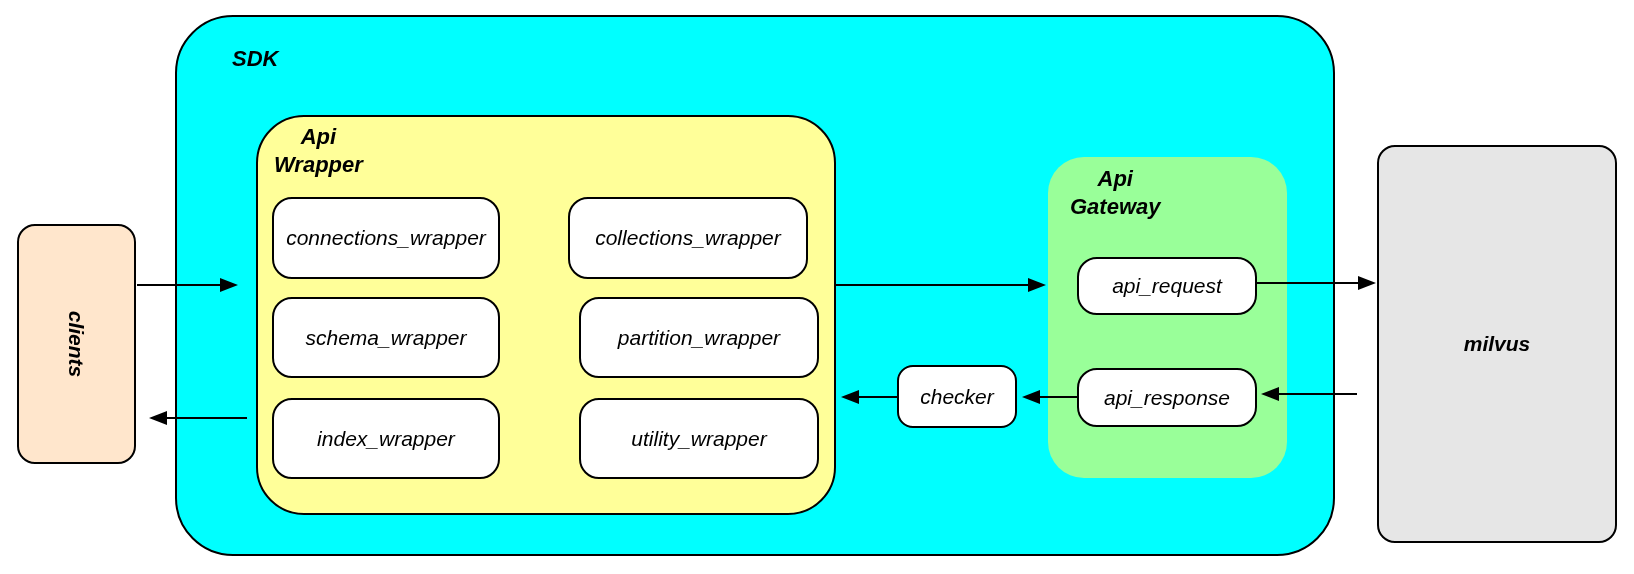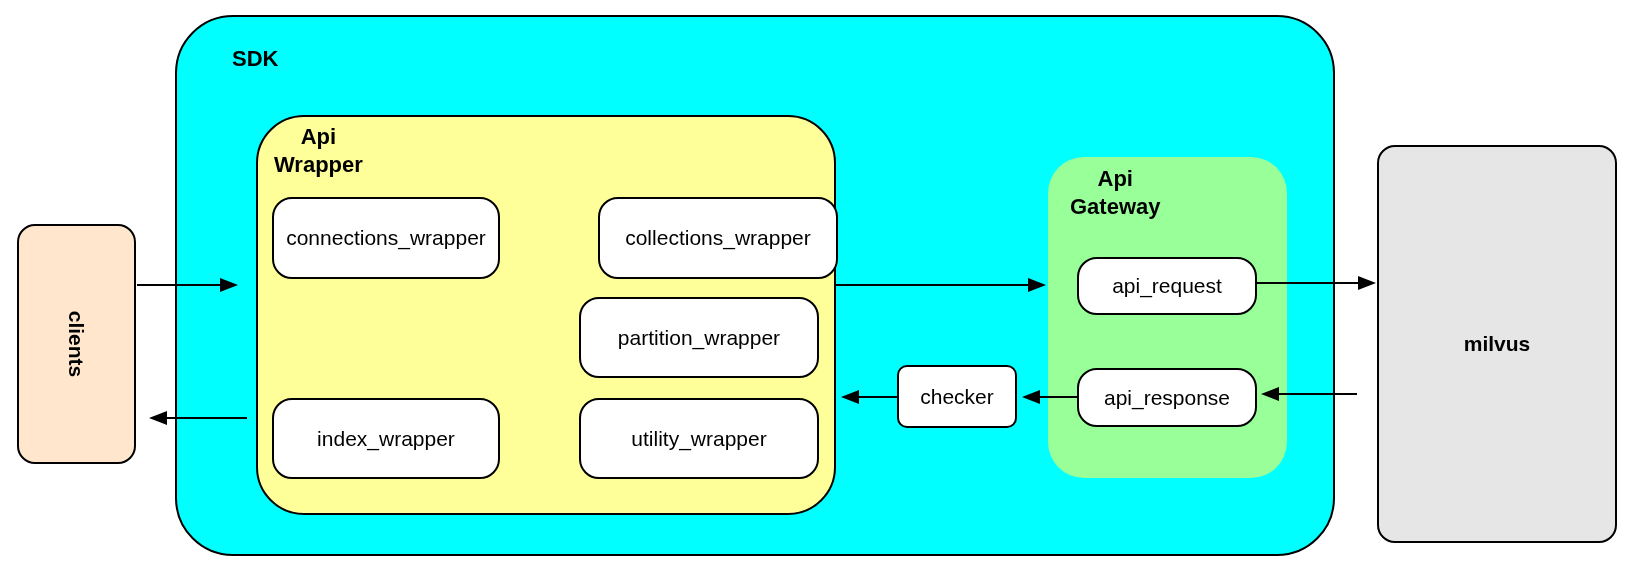--- a/index.html
+++ b/index.html
@@ -3,20 +3,21 @@
 <meta charset="utf-8">
 <style>
   html, body { margin: 0; padding: 0; background: #ffffff; }
   .canvas {
     position: relative;
     width: 1632px;
     height: 574px;
     background: #ffffff;
     font-family: "Liberation Sans", sans-serif;
     overflow: hidden;
+    font-style: italic;
   }
   .node {
     position: absolute;
     box-sizing: border-box;
     border: 2px solid var(--c-stroke, #000);
     display: flex;
     align-items: center;
     justify-content: center;
     color: #000;
     font-size: 21px;
@@ -40,38 +41,38 @@
     left: 256px; top: 115px; width: 580px; height: 400px;
     background: var(--c-wrapper-fill, #ffff99);
     border-radius: 48px;
   }
   .api-wrapper-label { left: 16px; top: 6px; }
   .white-box {
     background: var(--c-node-fill, #ffffff);
     border-radius: 20px;
   }
   .w-conn  { left: 14px;  top: 80px;  width: 228px; height: 82px; }
-  .w-coll  { left: 340px; top: 80px;  width: 240px; height: 82px; }
+  .w-coll  { left: 310px; top: 80px;  width: 240px; height: 82px; }
   .w-schem { left: 14px;  top: 180px; width: 228px; height: 81px; }
   .w-part  { left: 321px; top: 180px; width: 240px; height: 81px; justify-content: center; }
   .w-index { left: 14px;  top: 281px; width: 228px; height: 81px; }
   .w-util  { left: 321px; top: 281px; width: 240px; height: 81px; }
   .gateway {
     left: 1048px; top: 157px; width: 239px; height: 321px;
     background: var(--c-gateway-fill, #99ff99);
     border: none;
     border-radius: 36px;
   }
   .gateway-label { left: 22px; top: 8px; }
   .g-req  { left: 29px; top: 100px; width: 180px; height: 58px; }
   .g-resp { left: 29px; top: 211px; width: 180px; height: 59px; text-align: center; }
   .checker {
     left: 897px; top: 365px; width: 120px; height: 63px;
     background: var(--c-node-fill, #ffffff);
-    border-radius: 10px;
+    border-radius: 16px;
   }
   .clients {
     left: 17px; top: 224px; width: 119px; height: 240px;
     background: var(--c-clients-fill, #ffe6cc);
     border-radius: 18px;
   }
   .clients .rotated {
     transform: rotate(90deg);
     font-weight: bold;
     white-space: nowrap;
@@ -105,20 +106,23 @@
     <span class="container-label api-wrapper-label">
       <span>Api</span><br>
       <span>Wrapper</span>
     </span>
 
     <div class="node white-box w-conn">
       <span>connections_wrapper</span>
     </div>
     <div class="node white-box w-coll">
       <span>collections_wrapper</span>
+    </div>
+    <div class="node white-box w-schem">
+      <span>schema_wrapper</span>
     </div>
     <div class="node white-box w-part">
       <span>partition_wrapper</span>
     </div>
     <div class="node white-box w-index">
       <span>index_wrapper</span>
     </div>
     <div class="node white-box w-util">
       <span>utility_wrapper</span>
     </div>

